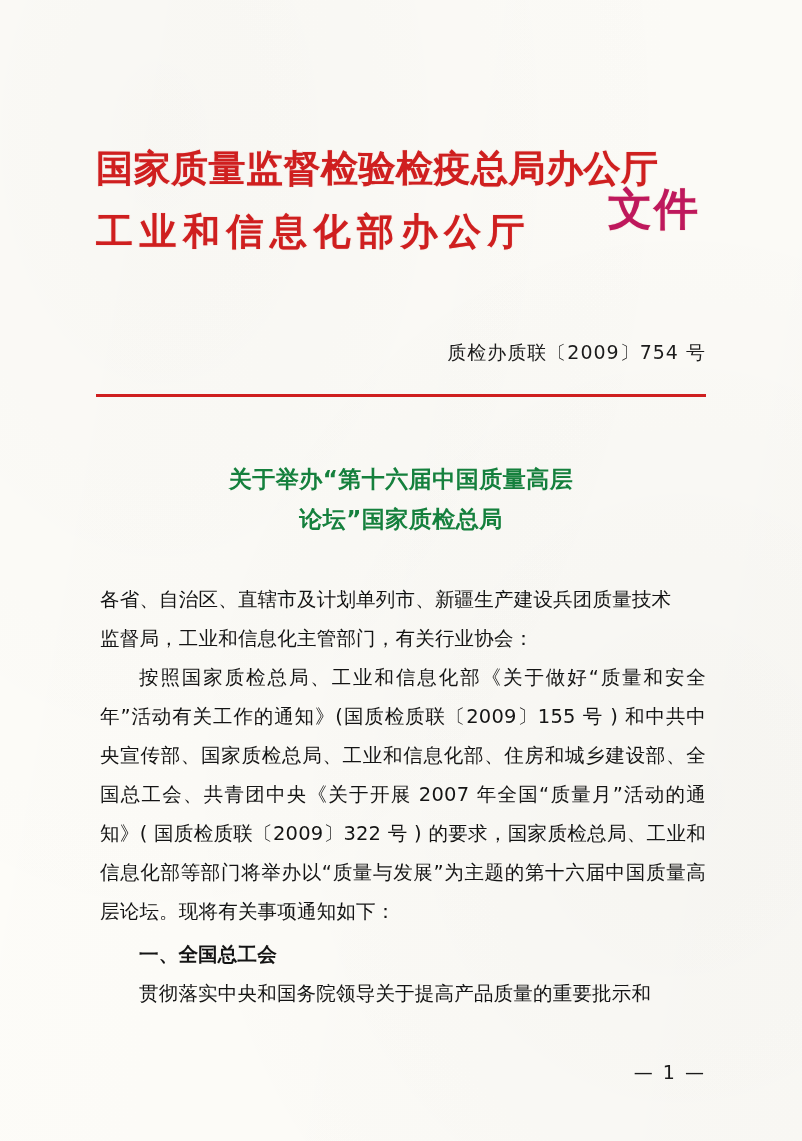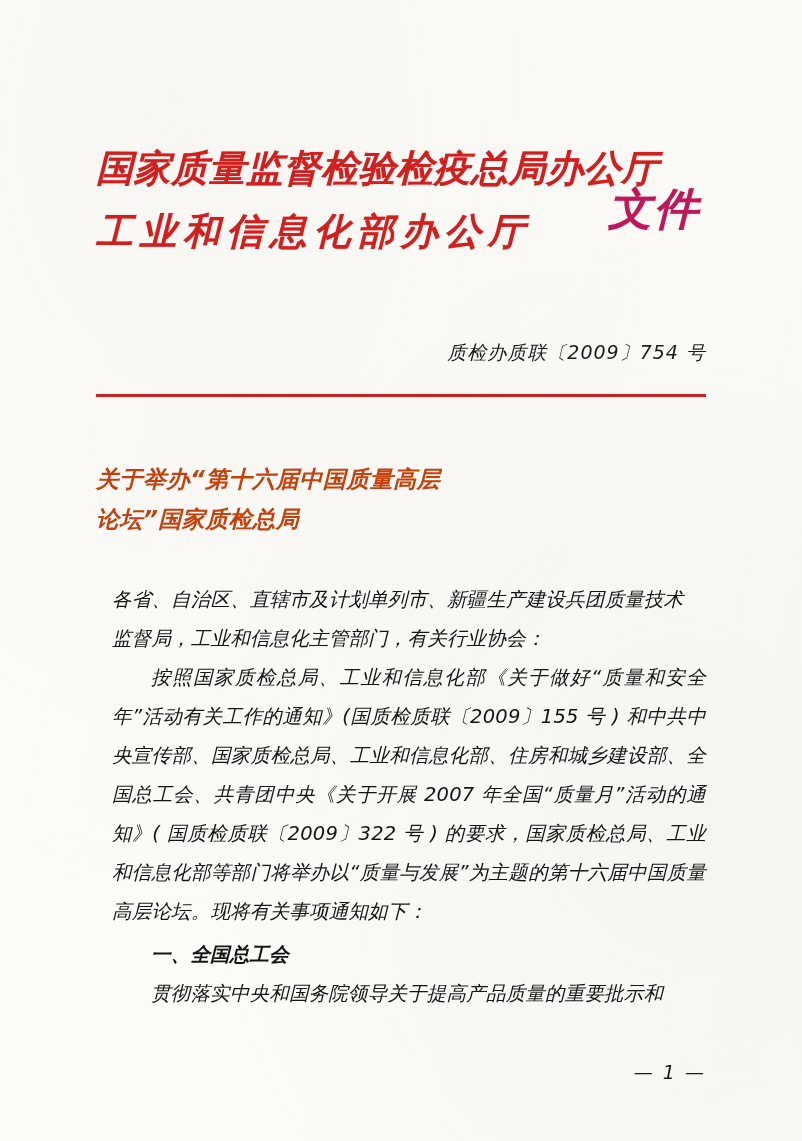--- a/index.html
+++ b/index.html
@@ -23,21 +23,20 @@
       radial-gradient(ellipse at 20% 12%, rgba(0,0,0,0.018), rgba(0,0,0,0) 60%),
       radial-gradient(ellipse at 85% 70%, rgba(0,0,0,0.02), rgba(0,0,0,0) 55%),
       linear-gradient(100deg, rgba(255,255,255,0.0) 0%, rgba(0,0,0,0.012) 100%);
     pointer-events: none;
   }
   .page {
     position: absolute;
     inset: 0;
     padding: 0 96px;
     box-sizing: border-box;
-    font-style: italic;
   }
 
   
   .masthead {
     position: relative;
     margin-top: 150px;
     height: 160px;
   }
   .org-lines {
     position: absolute;
@@ -81,39 +80,40 @@
   .red-rule {
     margin-top: 28px;
     height: 3px;
     background: #cf1f1f;
     width: 100%;
   }
 
   
   .title-block {
     margin-top: 62px;
+    text-align: center;
     font-weight: 700;
     font-size: 23px;
     line-height: 1.75;
     letter-spacing: 0.5px;
-    color: #c2410c;
+    color: #15803d;
   }
 
   
   .body-block {
     margin-top: 40px;
     font-size: 19.5px;
     line-height: 2.0;
     color: #141414;
     text-align: justify;
     text-justify: inter-ideograph;
     letter-spacing: 0.2px;
   }
   .para {
-    margin: 0 0 0 16px;
+    margin: 0 0 0 4px;
     text-indent: 0;
   }
   .para.indent {
     text-indent: 2em;
   }
   .section-head {
     text-indent: 2em;
     font-weight: 700;
     margin-top: 4px;
   }

